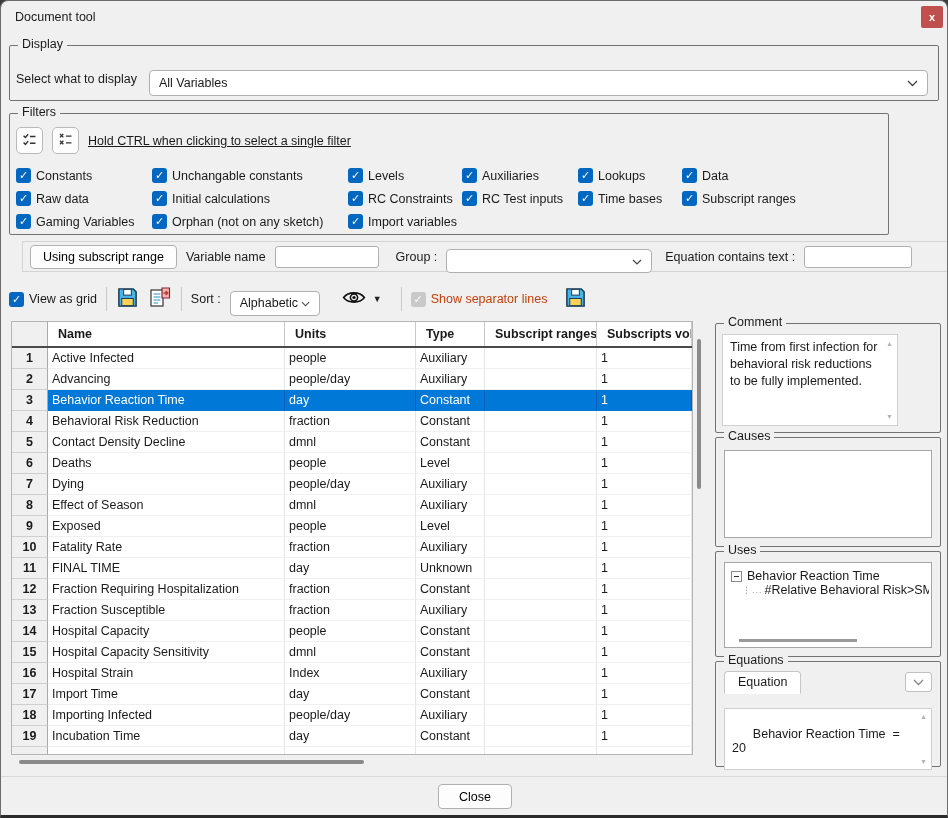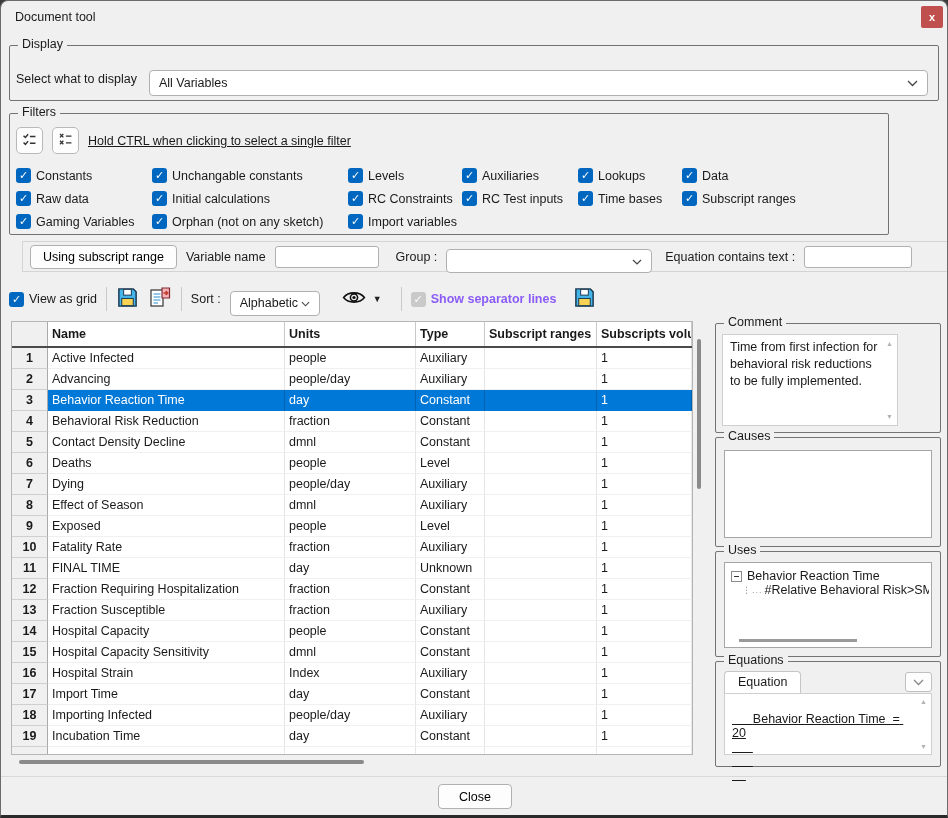--- a/index.html
+++ b/index.html
@@ -47,27 +47,27 @@
     border-radius:4px; font-size:12.5px; font-family:inherit; }
   .txt-input { height:22px; background:#fff; border:1px solid #b0b0b0; border-radius:3px;
     padding:0 5px; font-family:inherit; font-size:12.5px; }
   
   .toolbar { position:absolute; left:8px; top:283px; width:930px; height:30px;
     display:flex; align-items:center; gap:9px; }
   .vsep { width:1px; height:24px; background:#c9c9c9; }
   .tool-icon { display:flex; align-items:center; }
   .eye-btn { display:flex; align-items:center; gap:6px; padding:2px 4px; }
   .dd-arrow { font-size:9px; color:#222; }
-  .dis-label { color:#8b5cf6;font-weight:bold; }
+  .dis-label { color:#c2410c; }
   
   .table { position:absolute; left:10px; top:320px; width:682px; height:434px;
     background:#fff; border:1px solid #b5b5b5; overflow:hidden; }
   .t-head { display:grid; grid-template-columns:36px 237px 131px 69px 112px 1fr;
     height:26px; background:#fff; border-bottom:2px solid #4a4a4a; font-weight:bold; }
-  .t-head .hc { display:flex; align-items:center; padding-left:4px; border-right:1px solid #c9c9c9; overflow:hidden; white-space:nowrap; }
+  .t-head .hc { display:flex; align-items:center; padding-left:10px; border-right:1px solid #c9c9c9; overflow:hidden; white-space:nowrap; }
   .t-head .corner { background:#f0f0f0; border-right:1px solid #a9a9a9; }
   .t-row { display:grid; grid-template-columns:36px 237px 131px 69px 112px 1fr; height:21px; }
   .t-num { background:#f0f0f0; border-right:1px solid #a9a9a9; border-bottom:1px solid #cfcfcf;
     font-weight:bold; display:flex; align-items:center; justify-content:center; }
   .t-cell { display:flex; align-items:center; padding-left:4px; border-right:1px solid #e6e6e6;
     border-bottom:1px solid #f0f0f0; overflow:hidden; white-space:nowrap; }
   .t-row.selected .t-cell { background:#0078d7; color:#fff;
     border-right:1px solid rgba(0,0,0,0.18); border-bottom:1px solid #0078d7; }
   
   .vscroll { position:absolute; left:695px; top:324px; width:6px; height:428px; }
@@ -88,22 +88,22 @@
   .tree-dots { color:#9a9a9a; font-size:9px; letter-spacing:1px; margin-right:2px; flex:none; }
   .minus-box { width:11px; height:11px; border:1px solid #8a8a8a; flex:none; position:relative; background:#fff; }
   .minus-box::after { content:""; position:absolute; left:2px; right:2px; top:4px; height:1px; background:#333; }
   .uses-hthumb { position:absolute; left:14px; bottom:5px; width:118px; height:3px; background:#9a9a9a; }
   
   .eq-tab-row { position:absolute; left:8px; top:9px; right:8px; display:flex; align-items:flex-end; }
   .eq-tab { background:#fff; border:1px solid #c6c6c6; border-bottom:1px solid #fff;
     border-radius:4px 4px 0 0; padding:3px 13px 4px 13px; }
   .eq-dd { margin-left:auto; width:27px; height:20px; background:#fdfdfd; border:1px solid #c0c0c0;
     border-radius:3px; display:flex; align-items:center; justify-content:center; margin-bottom:2px; }
-  .eq-box { left:8px; top:31px; width:208px; height:62px; border-color:#cfcfcf;
-    padding:4px 16px 4px 7px; white-space:pre-wrap;text-decoration:underline; }
+  .eq-box { left:8px; top:46px; width:208px; height:62px; border-color:#cfcfcf;
+    padding:4px 16px 4px 7px; white-space:pre-wrap; }
   
   .footer-sep { position:absolute; left:0; top:775px; width:100%; height:1px; background:#d9d9d9; }
   .close-footer { position:absolute; left:437px; top:783px; width:74px; height:25px;
     background:#fdfdfd; border:1px solid #b0b0b0; border-radius:4px; font-family:inherit;
     font-size:12.5px; }
   .filler-row { display:grid; grid-template-columns:36px 237px 131px 69px 112px 1fr; height:14px; }
   .filler-row div { border-right:1px solid #e6e6e6; }
   .filler-row div:first-child { background:#f0f0f0; border-right:1px solid #a9a9a9; }
 </style>
 </head>

